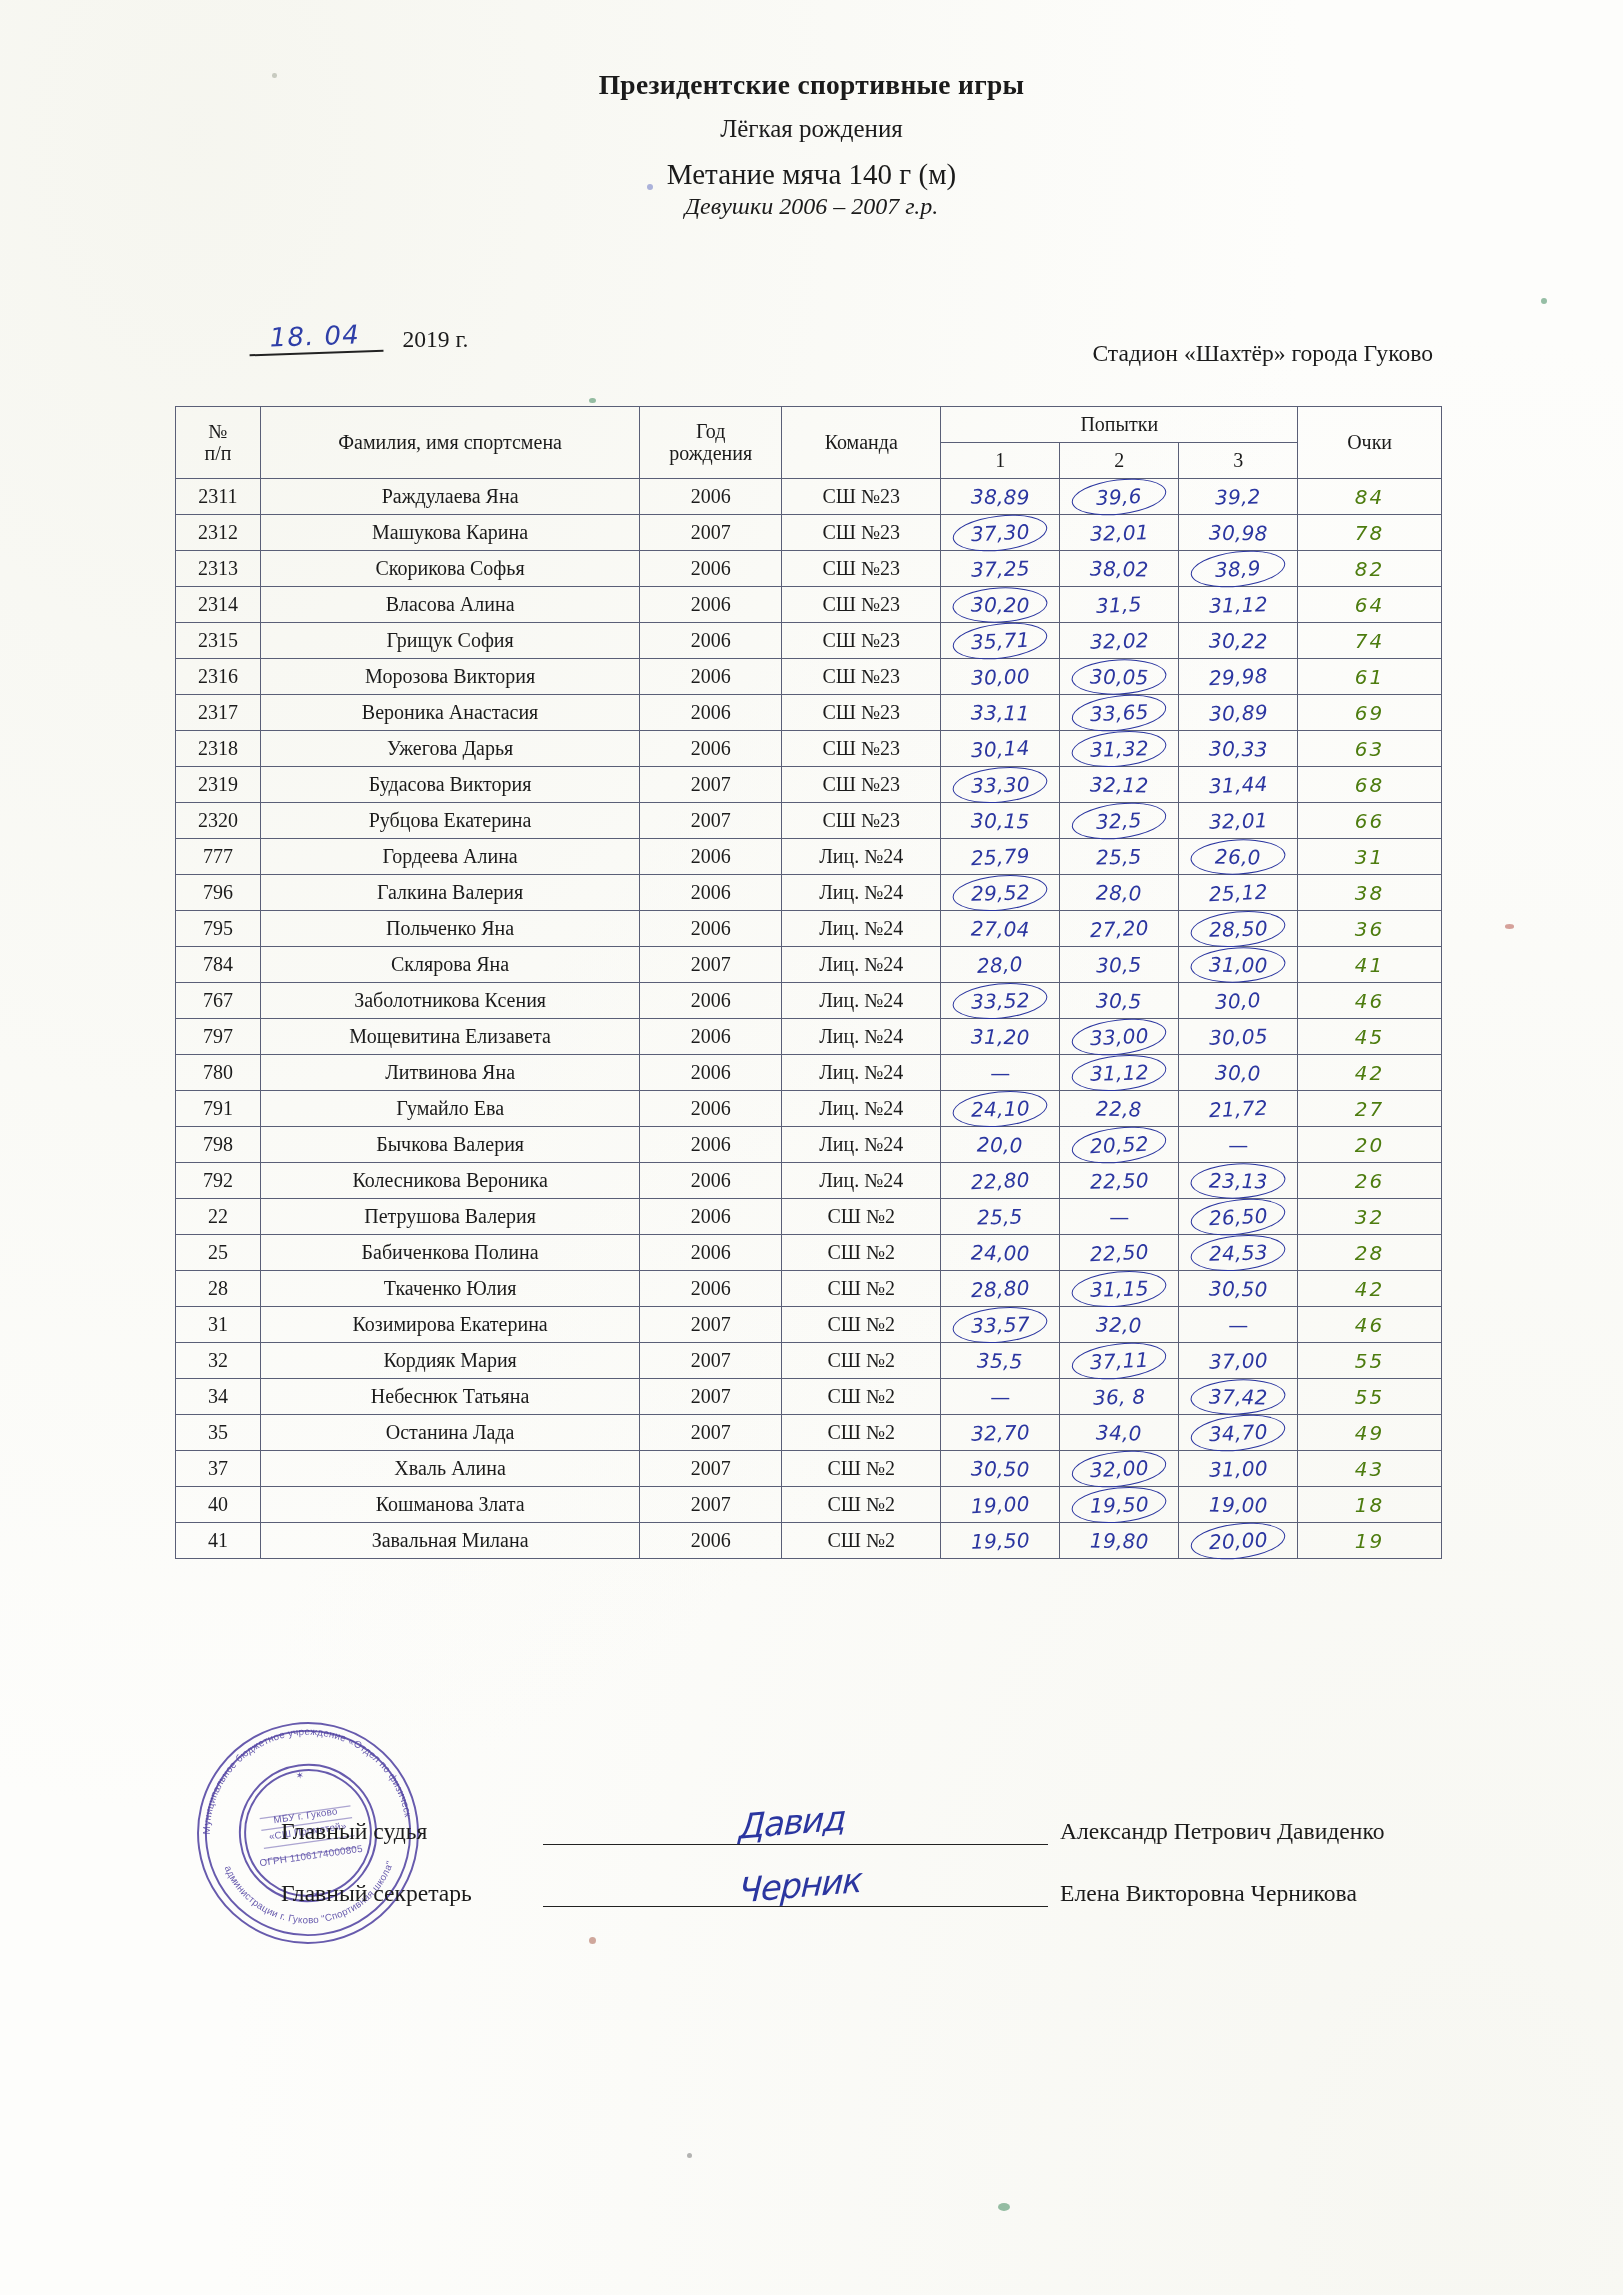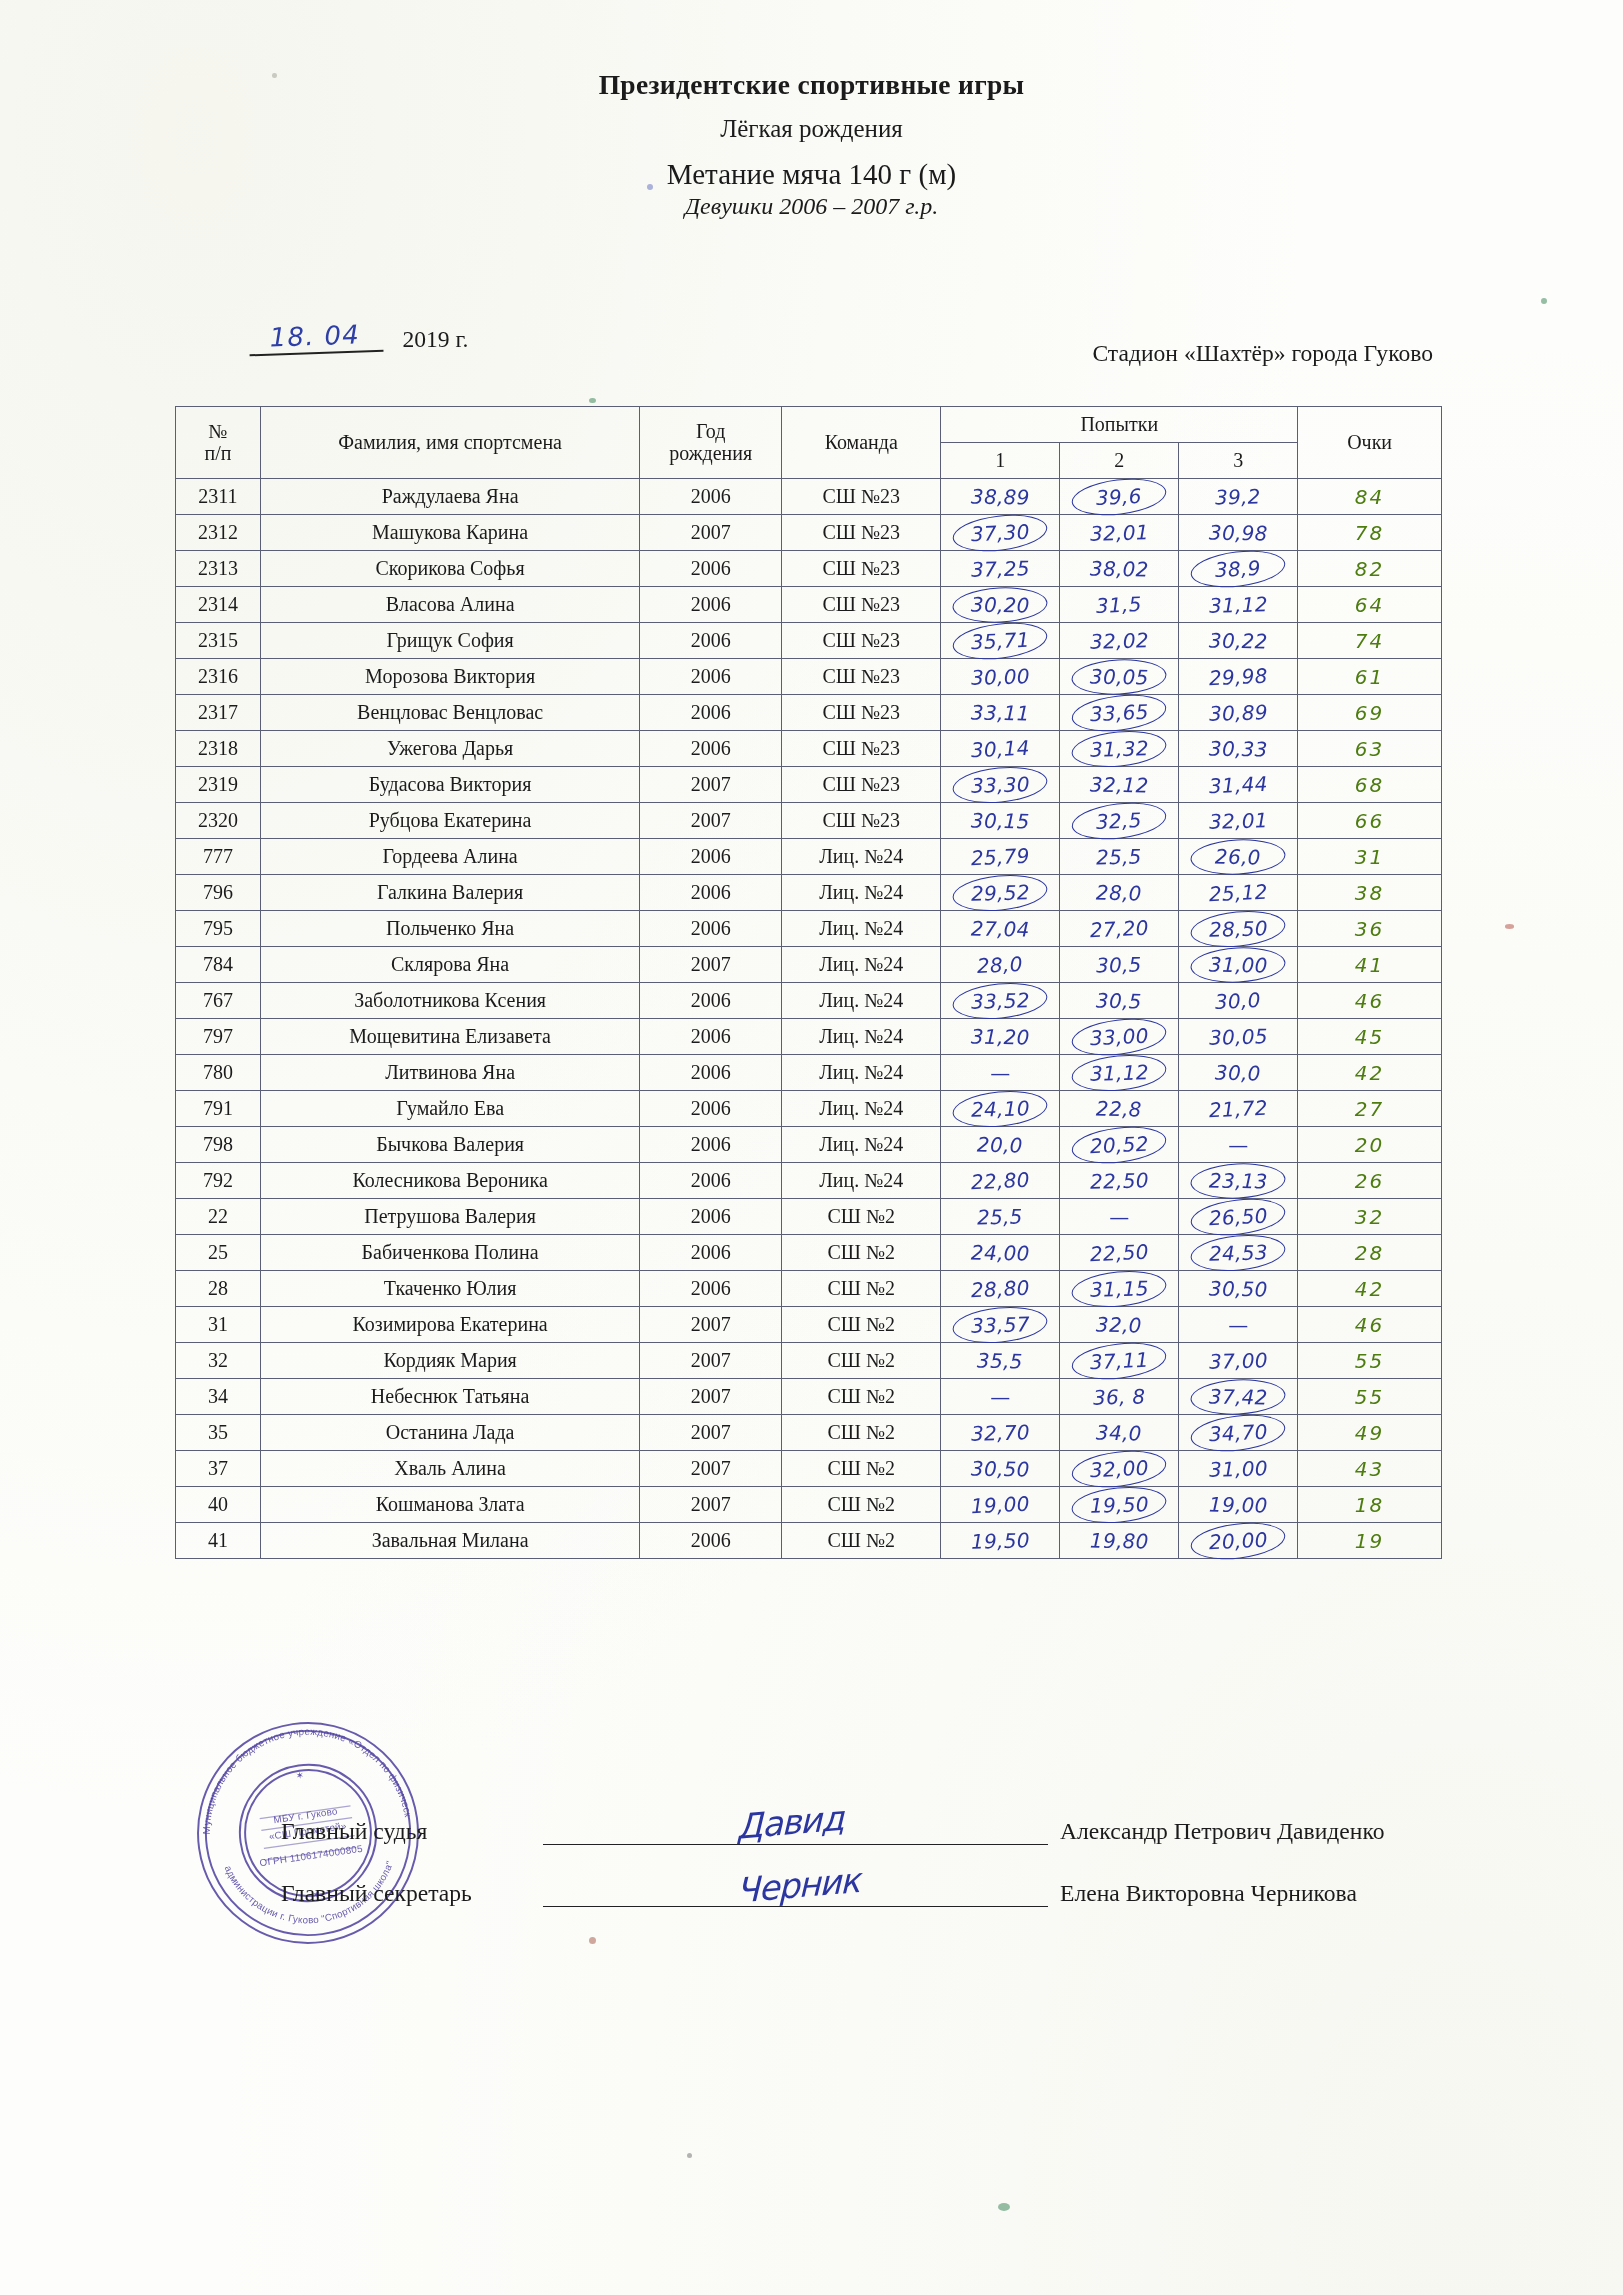--- a/index.html
+++ b/index.html
@@ -365,21 +365,21 @@
             <td class="name">Морозова Виктория</td>
             <td>2006</td>
             <td>СШ №23</td>
             <td class="hw "><span class="val">30,00</span></td>
             <td class="hw tilt2 circled"><span class="val">30,05</span></td>
             <td class="hw tilt3"><span class="val">29,98</span></td>
             <td class="pts">61</td>
           </tr>
           <tr>
             <td>2317</td>
-            <td class="name">Венцловас Венцловас</td>
+            <td class="name">Вероника Анастасия</td>
             <td>2006</td>
             <td>СШ №23</td>
             <td class="hw tilt2"><span class="val">33,11</span></td>
             <td class="hw tilt3 circled"><span class="val">33,65</span></td>
             <td class="hw "><span class="val">30,89</span></td>
             <td class="pts">69</td>
           </tr>
           <tr>
             <td>2318</td>
             <td class="name">Ужегова Дарья</td>

